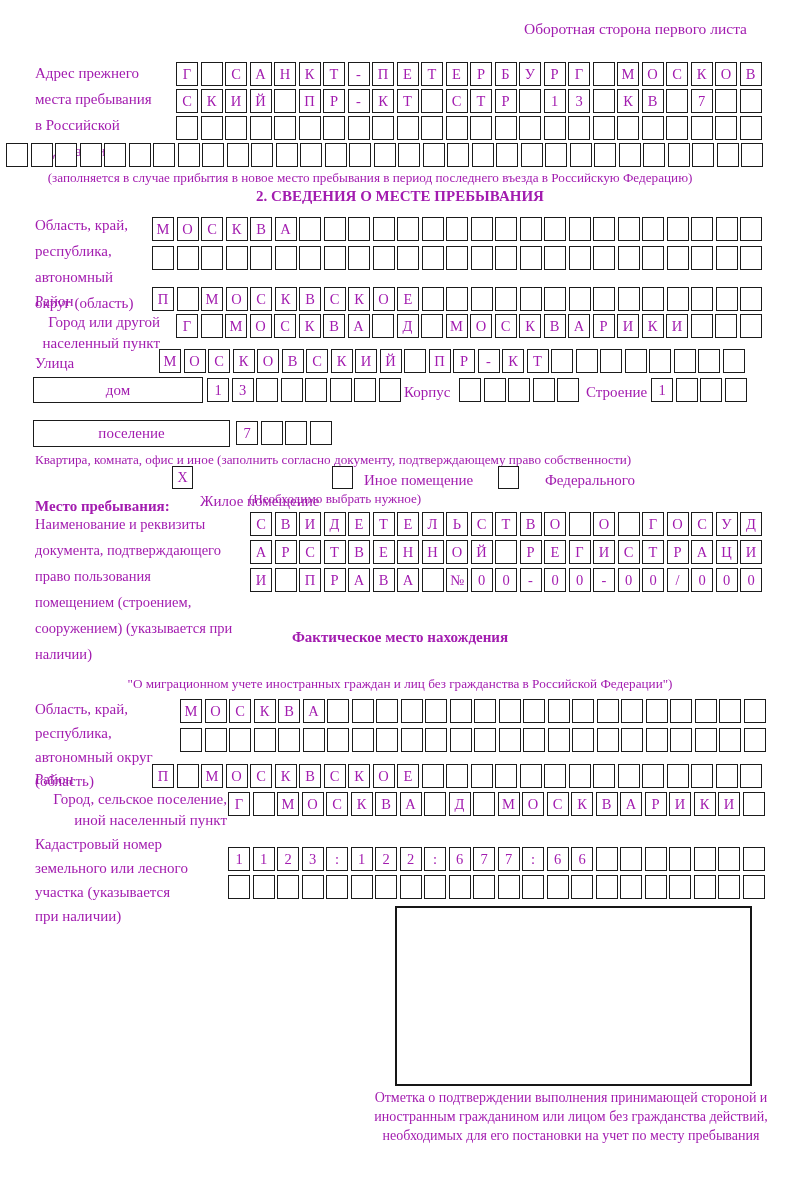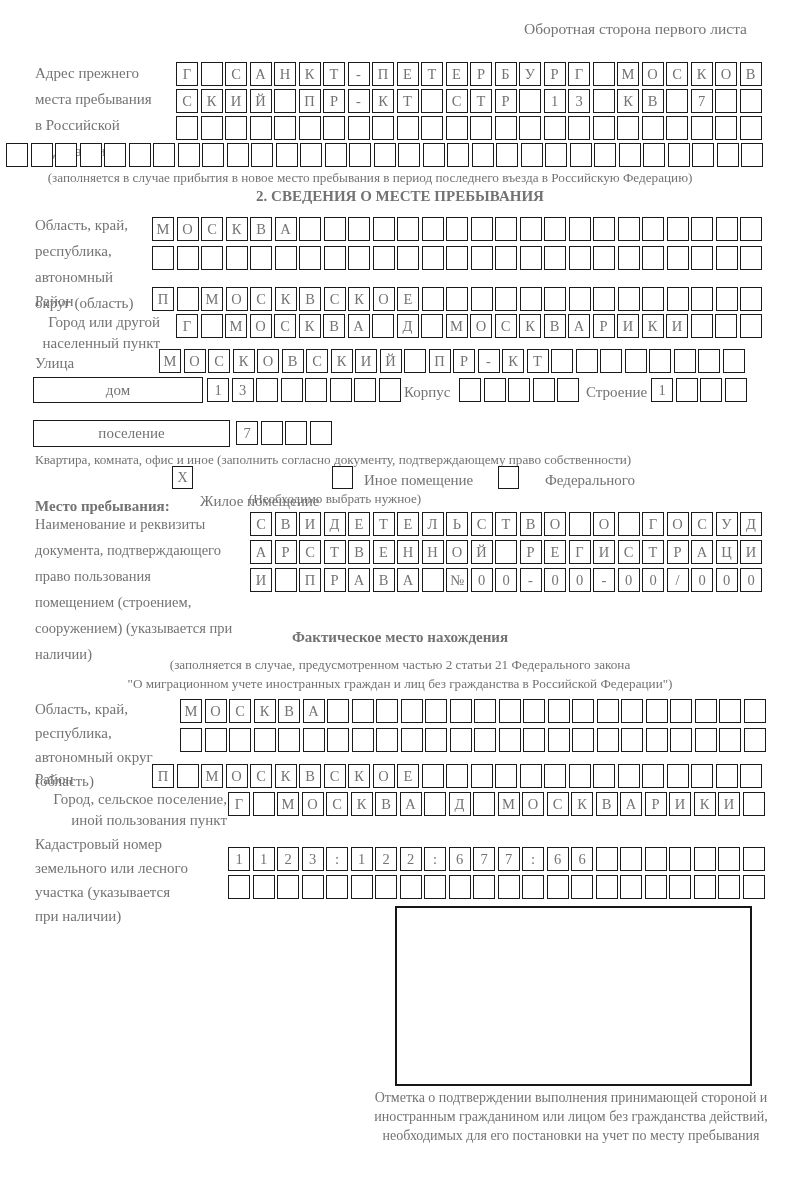--- a/index.html
+++ b/index.html
@@ -1,17 +1,17 @@
 <!DOCTYPE html>
 <html><head>
 <meta charset="utf-8">
 <style>
   html,body{margin:0;padding:0;background:#fff;}
   .page{position:relative;width:800px;height:1180px;background:#ffffff;
-        font-family:"Liberation Serif","DejaVu Serif",serif;color:#737373;overflow:hidden;}
+        font-family:"Liberation Serif","DejaVu Serif",serif;color:#a21caf;overflow:hidden;}
   .abs{position:absolute;}
   .cellrow{position:absolute;display:flex;}
   .cell{box-sizing:border-box;flex:0 0 auto;width:22px;height:24px;border:1.5px solid #1b1b1b;
         margin-right:2.5px;display:flex;align-items:center;justify-content:center;
         font-size:14.5px;line-height:1;background:#fff;}
   .lbl{font-size:15px;line-height:26px;}
   .lbl-tight{font-size:15px;line-height:21px;text-align:right;}
   .cap{font-size:13.2px;line-height:17px;}
   .center{text-align:center;}
   .title{font-weight:bold;font-size:15px;text-align:center;width:100%;}
@@ -395,21 +395,20 @@
       <span class="cell">-</span>
       <span class="cell">0</span>
       <span class="cell">0</span>
       <span class="cell">/</span>
       <span class="cell">0</span>
       <span class="cell">0</span>
       <span class="cell">0</span>
     </div>
 
   <div class="abs title" style="left:0;top:629px;font-size:15px;">Фактическое место нахождения</div>
-  <div class="abs cap center" style="left:0;top:656px;width:800px;">(заполняется в случае, предусмотренном частью 2 статьи 21 Федерального закона</div>
   <div class="abs cap center" style="left:0;top:675px;width:800px;">"О миграционном учете иностранных граждан и лиц без гражданства в Российской Федерации")</div>
 
   <div class="abs" style="left:35px;top:697px;width:128px;font-size:15px;line-height:24px;">Область, край, республика, автономный округ (область)</div>
   <div class="cellrow" style="left:180px;top:699px;">
       <span class="cell">М</span>
       <span class="cell">О</span>
       <span class="cell">С</span>
       <span class="cell">К</span>
       <span class="cell">В</span>
       <span class="cell">А</span>
@@ -481,21 +480,21 @@
       <span class="cell"></span>
       <span class="cell"></span>
       <span class="cell"></span>
       <span class="cell"></span>
       <span class="cell"></span>
       <span class="cell"></span>
       <span class="cell"></span>
       <span class="cell"></span>
     </div>
 
-  <div class="abs lbl-tight" style="left:35px;top:789px;width:192px;">Город, сельское поселение, иной пользования пункт</div>
+  <div class="abs lbl-tight" style="left:35px;top:789px;width:192px;">Город, сельское поселение, иной населенный пункт</div>
   <div class="cellrow" style="left:228px;top:792px;">
       <span class="cell">Г</span>
       <span class="cell"></span>
       <span class="cell">М</span>
       <span class="cell">О</span>
       <span class="cell">С</span>
       <span class="cell">К</span>
       <span class="cell">В</span>
       <span class="cell">А</span>
       <span class="cell"></span>

